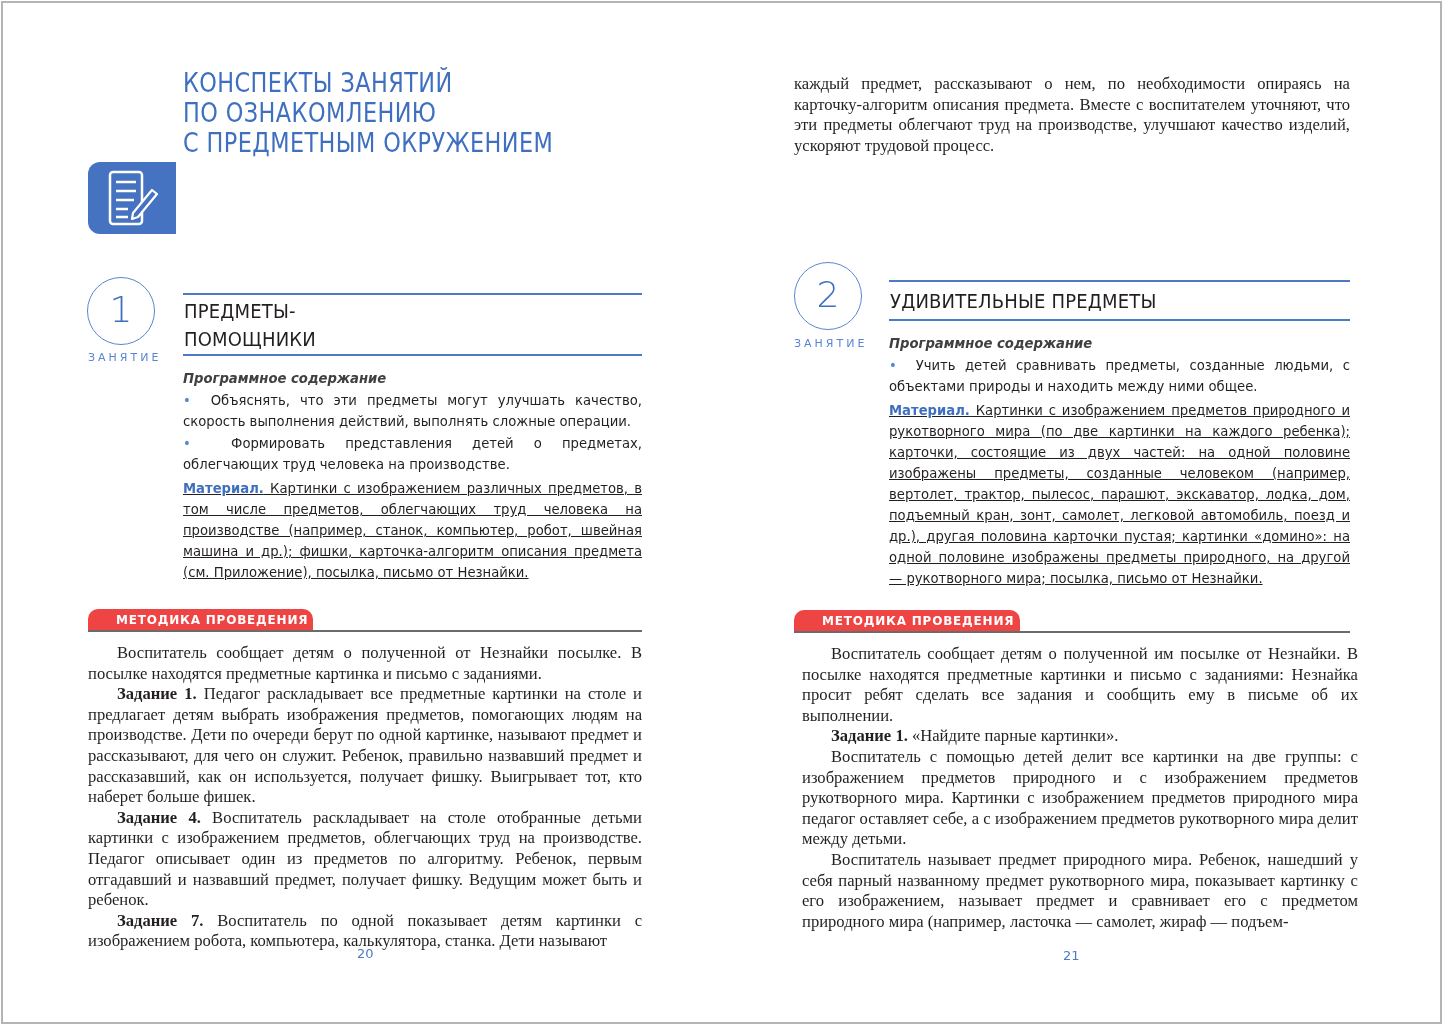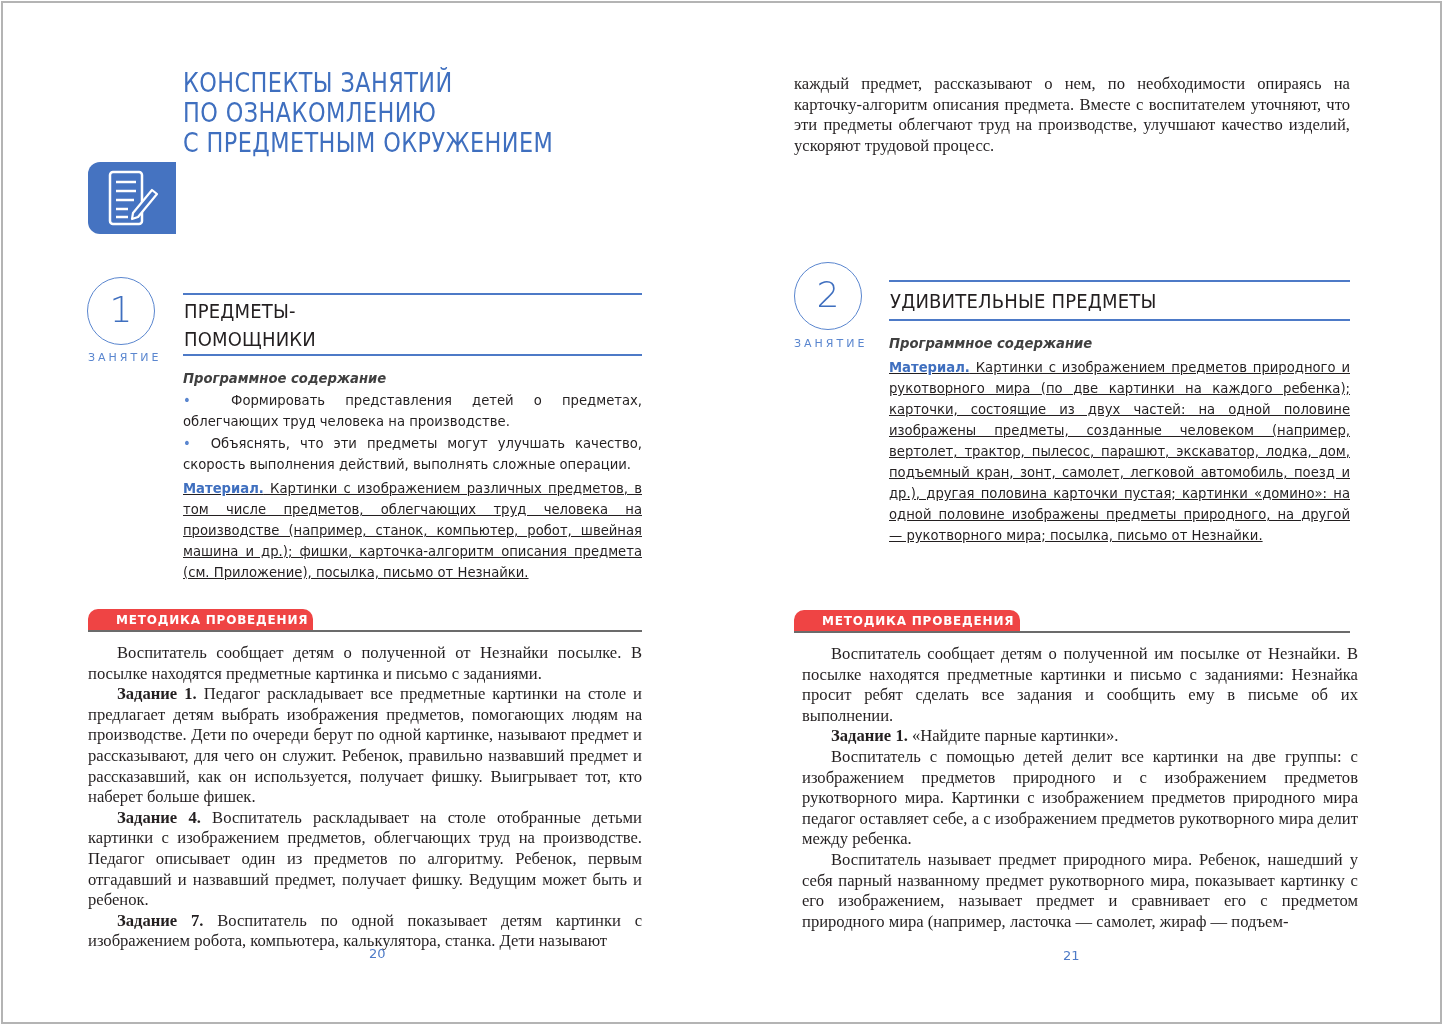--- a/index.html
+++ b/index.html
@@ -66,62 +66,63 @@
 
   <div class="lesson-line" style="left:183px; top:293px; width:459px;"></div>
   <div class="lesson-title" style="left:184px; top:297px;">
     <div>ПРЕДМЕТЫ-</div>
     <div>ПОМОЩНИКИ</div>
   </div>
   <div class="lesson-line" style="left:183px; top:354px; width:459px;"></div>
 
   <div class="sans-block" style="left:183px; top:368px; width:459px;">
     <span class="heading">Программное содержание</span>
+    <span class="bullet"><span class="bullet-dot">•&nbsp;&nbsp;</span><span>Объяснять, что эти предметы могут улучшать качество, скорость выполнения действий, выполнять сложные операции.</span></span>
     <span class="bullet"><span class="bullet-dot">•&nbsp;&nbsp;</span><span>Формировать представления детей о предметах, облегчающих труд человека на производстве.</span></span>
-    <span class="bullet"><span class="bullet-dot">•&nbsp;&nbsp;</span><span>Объяснять, что эти предметы могут улучшать качество, скорость выполнения действий, выполнять сложные операции.</span></span>
     <p><span class="mat-label">Материал.</span><span> Картинки с изображением различных предметов, в том числе предметов, облегчающих труд человека на производстве (например, станок, компьютер, робот, швейная машина и др.); фишки, карточка-алгоритм описания предмета (см. Приложение), посылка, письмо от Незнайки.</span></p>
   </div>
 
   <div class="method-tab" style="left:88px; top:609px; width:225px;">МЕТОДИКА ПРОВЕДЕНИЯ</div>
   <div class="method-rule" style="left:88px; top:630px; width:554px;"></div>
 
   <div class="serif-block" style="left:88px; top:643px; width:554px;">
     <p><b></b><span>Воспитатель сообщает детям о полученной от Незнайки посылке. В посылке находятся предметные картинка и письмо с заданиями.</span></p>
     <p><b>Задание 1.</b><span> Педагог раскладывает все предметные картинки на столе и предлагает детям выбрать изображения предметов, помогающих людям на производстве. Дети по очереди берут по одной картинке, называют предмет и рассказывают, для чего он служит. Ребенок, правильно назвавший предмет и рассказавший, как он используется, получает фишку. Выигрывает тот, кто наберет больше фишек.</span></p>
     <p><b>Задание 4.</b><span> Воспитатель раскладывает на столе отобранные детьми картинки с изображением предметов, облегчающих труд на производстве. Педагог описывает один из предметов по алгоритму. Ребенок, первым отгадавший и назвавший предмет, получает фишку. Ведущим может быть и ребенок.</span></p>
     <p><b>Задание 7.</b><span> Воспитатель по одной показывает детям картинки с изображением робота, компьютера, калькулятора, станка. Дети называют</span></p>
   </div>
 
-  <div class="page-number" style="left:357px; top:946px;margin-left:12px;">20</div>
+  <div class="page-number" style="left:357px; top:946px;">20</div>
 </div>
 
 <div class="page page-right">
 
   <div class="serif-block" style="left:72px; top:74px; width:556px;">
     <p class="noindent">каждый предмет, рассказывают о нем, по необходимости опираясь на карточку-алгоритм описания предмета. Вместе с воспитателем уточняют, что эти предметы облегчают труд на производстве, улучшают качество изделий, ускоряют трудовой процесс.</p>
   </div>
 
   <div class="lesson-circle" style="left:72px; top:262px;">2</div>
   <div class="lesson-label" style="left:72px; top:337px;">ЗАНЯТИЕ</div>
 
   <div class="lesson-line" style="left:167px; top:280px; width:461px;"></div>
   <div class="lesson-title" style="left:168px; top:287px;">
     <div>УДИВИТЕЛЬНЫЕ ПРЕДМЕТЫ</div>
   </div>
   <div class="lesson-line" style="left:167px; top:319px; width:461px;"></div>
 
   <div class="sans-block" style="left:167px; top:333px; width:461px;">
     <span class="heading">Программное содержание</span>
+    <span class="bullet"><span class="bullet-dot">•&nbsp;&nbsp;</span><span>Учить детей сравнивать предметы, созданные людьми, с объектами природы и находить между ними общее.</span></span>
     <p><span class="mat-label">Материал.</span><span> Картинки с изображением предметов природного и рукотворного мира (по две картинки на каждого ребенка); карточки, состоящие из двух частей: на одной половине изображены предметы, созданные человеком (например, вертолет, трактор, пылесос, парашют, экскаватор, лодка, дом, подъемный кран, зонт, самолет, легковой автомобиль, поезд и др.), другая половина карточки пустая; картинки «домино»: на одной половине изображены предметы природного, на другой — рукотворного мира; посылка, письмо от Незнайки.</span></p>
   </div>
 
   <div class="method-tab" style="left:72px; top:610px; width:226px;">МЕТОДИКА ПРОВЕДЕНИЯ</div>
   <div class="method-rule" style="left:72px; top:631px; width:556px;"></div>
 
   <div class="serif-block" style="left:80px; top:644px; width:556px;">
     <p><b></b><span>Воспитатель сообщает детям о полученной им посылке от Незнайки. В посылке находятся предметные картинки и письмо с заданиями: Незнайка просит ребят сделать все задания и сообщить ему в письме об их выполнении.</span></p>
     <p><b>Задание 1.</b><span> «Найдите парные картинки».</span></p>
-    <p><b></b><span>Воспитатель с помощью детей делит все картинки на две группы: с изображением предметов природного и с изображением предметов рукотворного мира. Картинки с изображением предметов природного мира педагог оставляет себе, а с изображением предметов рукотворного мира делит между ребенка.</span></p>
+    <p><b></b><span>Воспитатель с помощью детей делит все картинки на две группы: с изображением предметов природного и с изображением предметов рукотворного мира. Картинки с изображением предметов природного мира педагог оставляет себе, а с изображением предметов рукотворного мира делит между детьми.</span></p>
     <p><b></b><span>Воспитатель называет предмет природного мира. Ребенок, нашедший у себя парный названному предмет рукотворного мира, показывает картинку с его изображением, называет предмет и сравнивает его с предметом природного мира (например, ласточка — самолет, жираф — подъем-</span></p>
   </div>
 
   <div class="page-number" style="left:341px; top:948px;">21</div>
 </div>
 
 </body></html>

